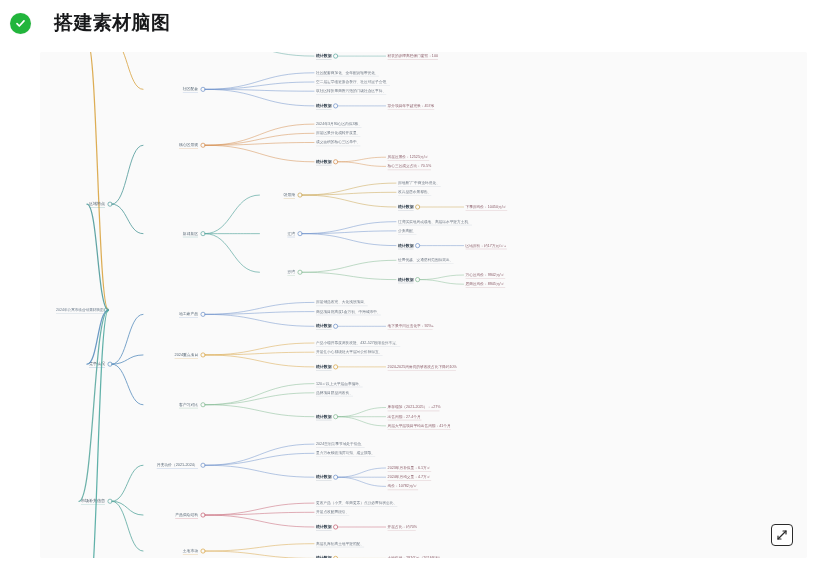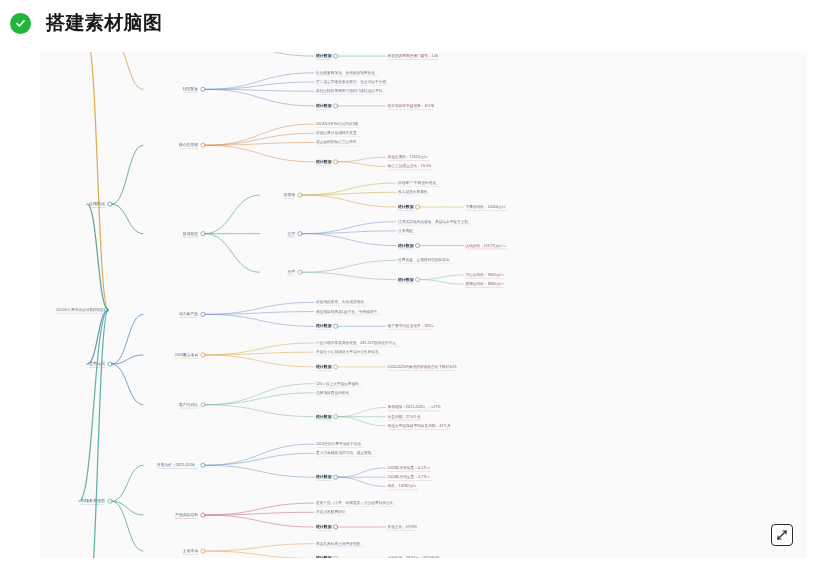--- a/index.html
+++ b/index.html
@@ -13,21 +13,21 @@
   #page {
     position: relative;
     width: 827px; height: 587px;
     background: #ffffff;
   }
 
   
   .header {
     position: absolute;
     left: 10px; top: 8px;
-    display: flex; align-items: center; gap: 15px;
+    display: flex; align-items: center; gap: 23px;
     height: 30px;
   }
   .check-badge {
     width: 21px; height: 21px; border-radius: 50%;
     background: #22b53c;
     display: flex; align-items: center; justify-content: center;
     flex: 0 0 auto;
     box-shadow: 0 0 0 0.5px rgba(0,0,0,0.04);
   }
   .check-badge svg { display: block; }

